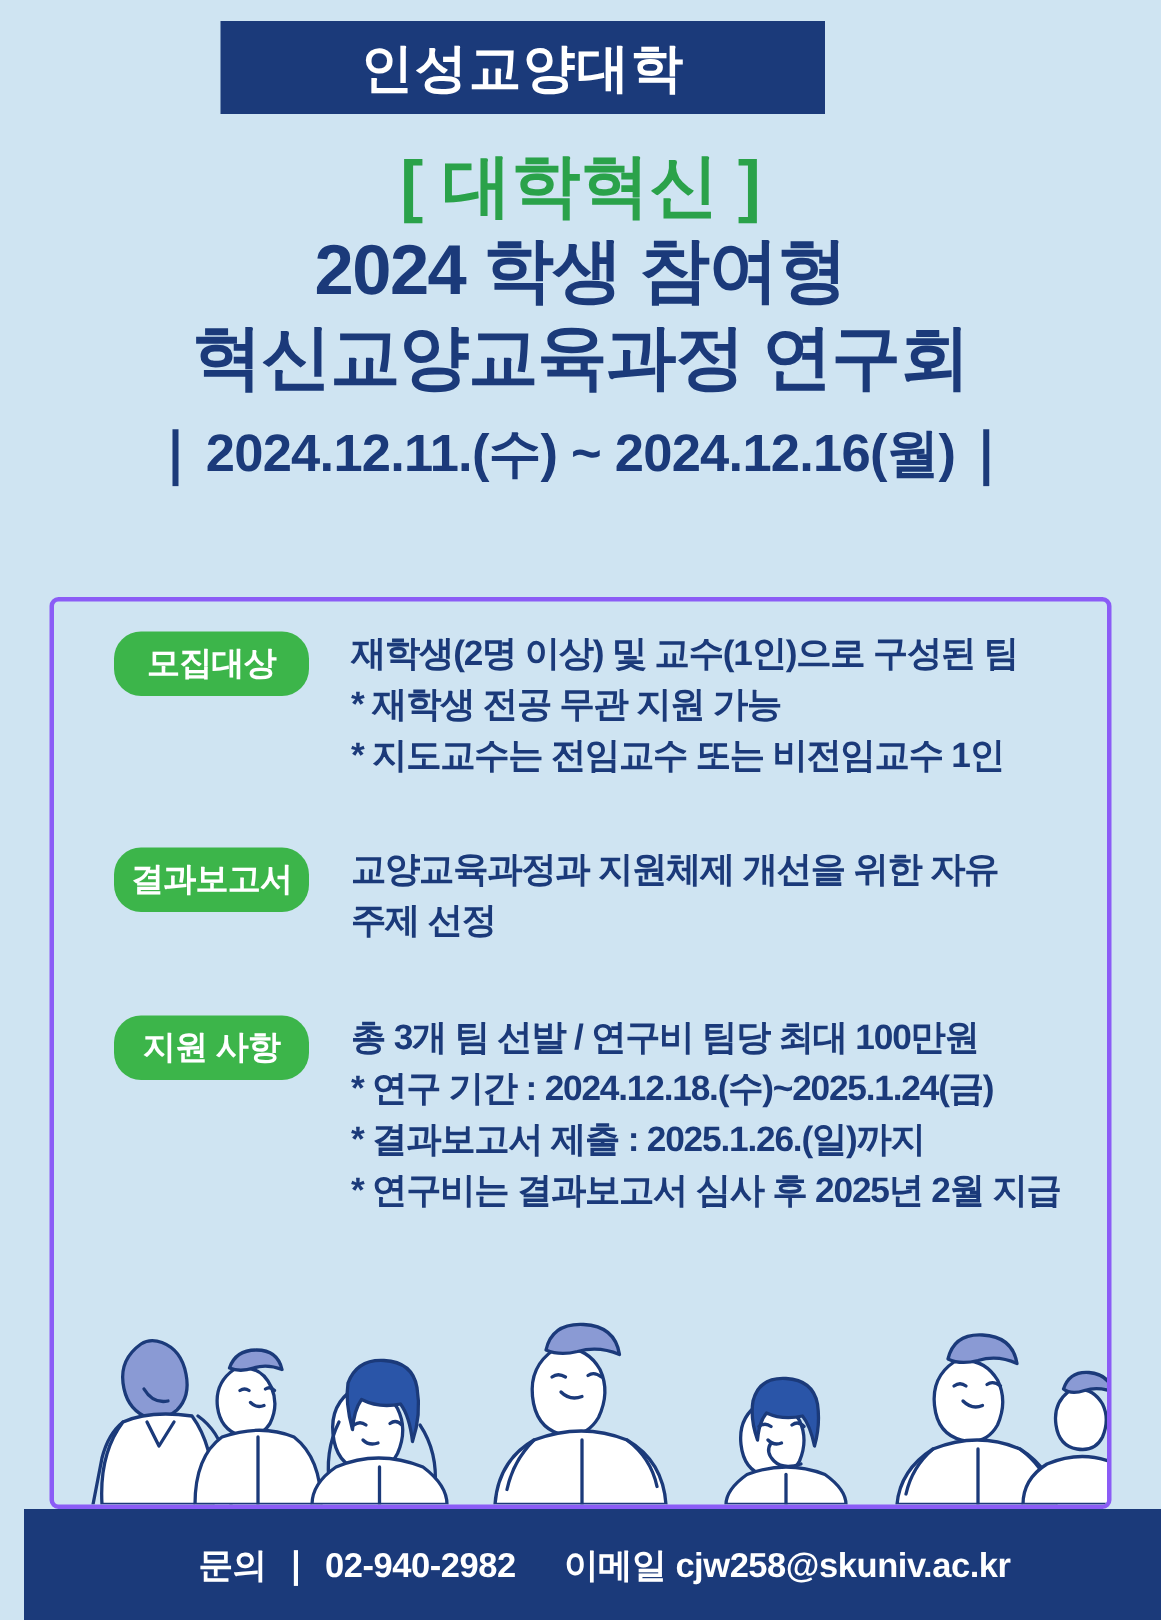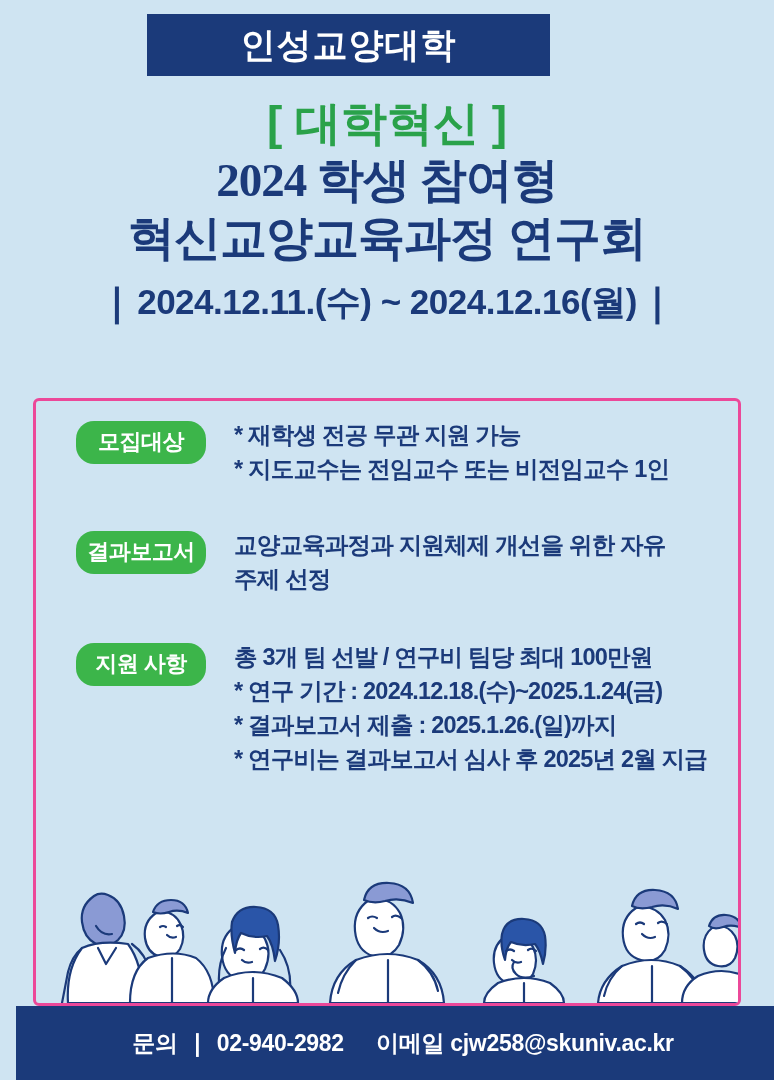--- a/index.html
+++ b/index.html
@@ -48,21 +48,20 @@
     font-weight: bold;
     line-height: 56px;
     letter-spacing: 0px;
   }
   .title-line1 {
     color: #1b3a7a;
     font-size: 47px;
     font-weight: bold;
     line-height: 58px;
     letter-spacing: -1px;
-    font-family: Liberation Serif, serif;
   }
   .title-line2 {
     color: #1b3a7a;
     font-size: 47px;
     font-weight: bold;
     line-height: 58px;
     letter-spacing: -1px;
   }
   .date-line {
     margin-top: 12px;
@@ -77,21 +76,21 @@
     padding: 0 6px;
   }
 
   
   .info-box {
     position: absolute;
     top: 398px;
     left: 33px;
     width: 708px;
     height: 608px;
-    border: 3px solid #ec4899;
+    border: 3px solid #8b5cf6;
     border-radius: 6px;
     box-sizing: border-box;
     background: transparent;
     overflow: hidden;
   }
 
   .info-rows {
     position: absolute;
     top: 17px;
     left: 0;
@@ -181,20 +180,21 @@
   </div>
 </div>
 
 <div class="info-box">
 
   <div class="info-rows">
 
     <div class="info-row">
       <div class="row-label">모집대상</div>
       <div class="row-body">
+        <div>재학생(2명 이상) 및 교수(1인)으로 구성된 팀</div>
         <div>* 재학생 전공 무관 지원 가능</div>
         <div>* 지도교수는 전임교수 또는 비전임교수 1인</div>
       </div>
     </div>
 
     <div class="spacer-1"></div>
 
     <div class="info-row">
       <div class="row-label">결과보고서</div>
       <div class="row-body">

